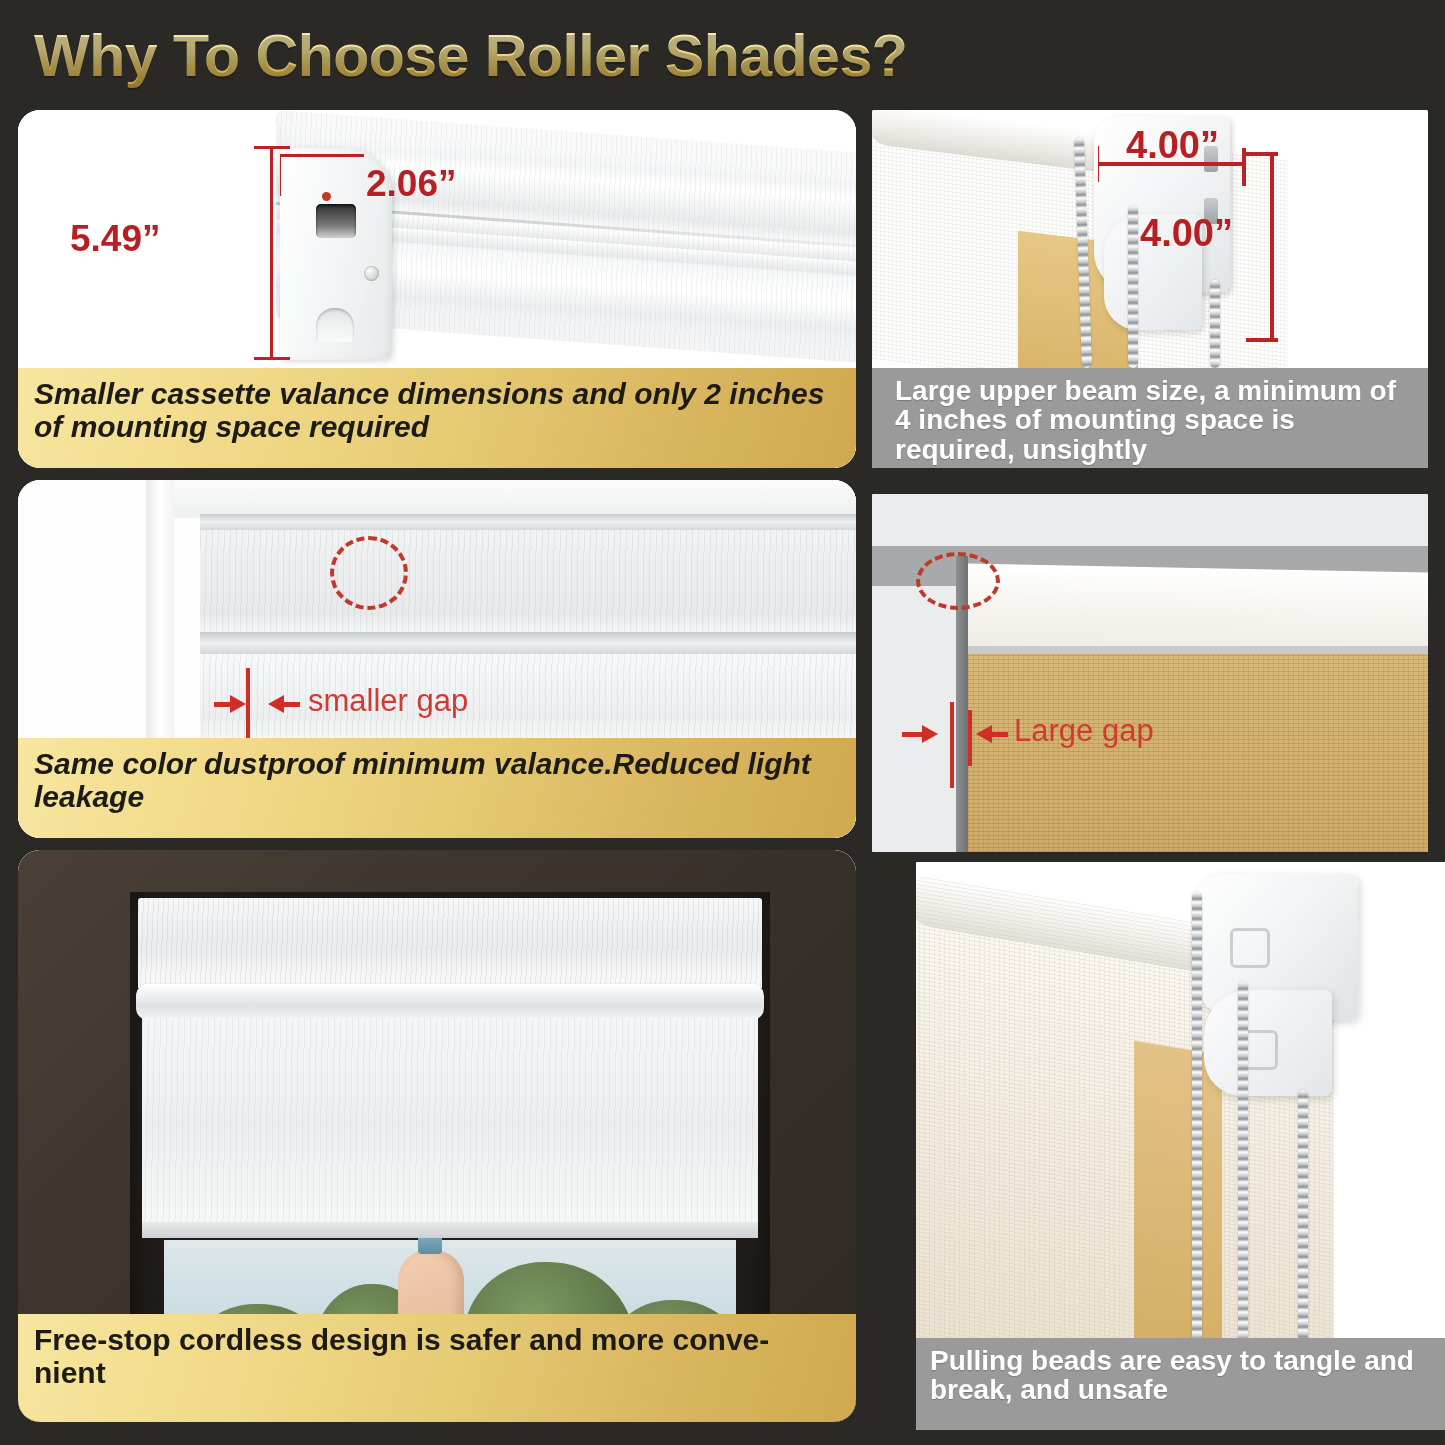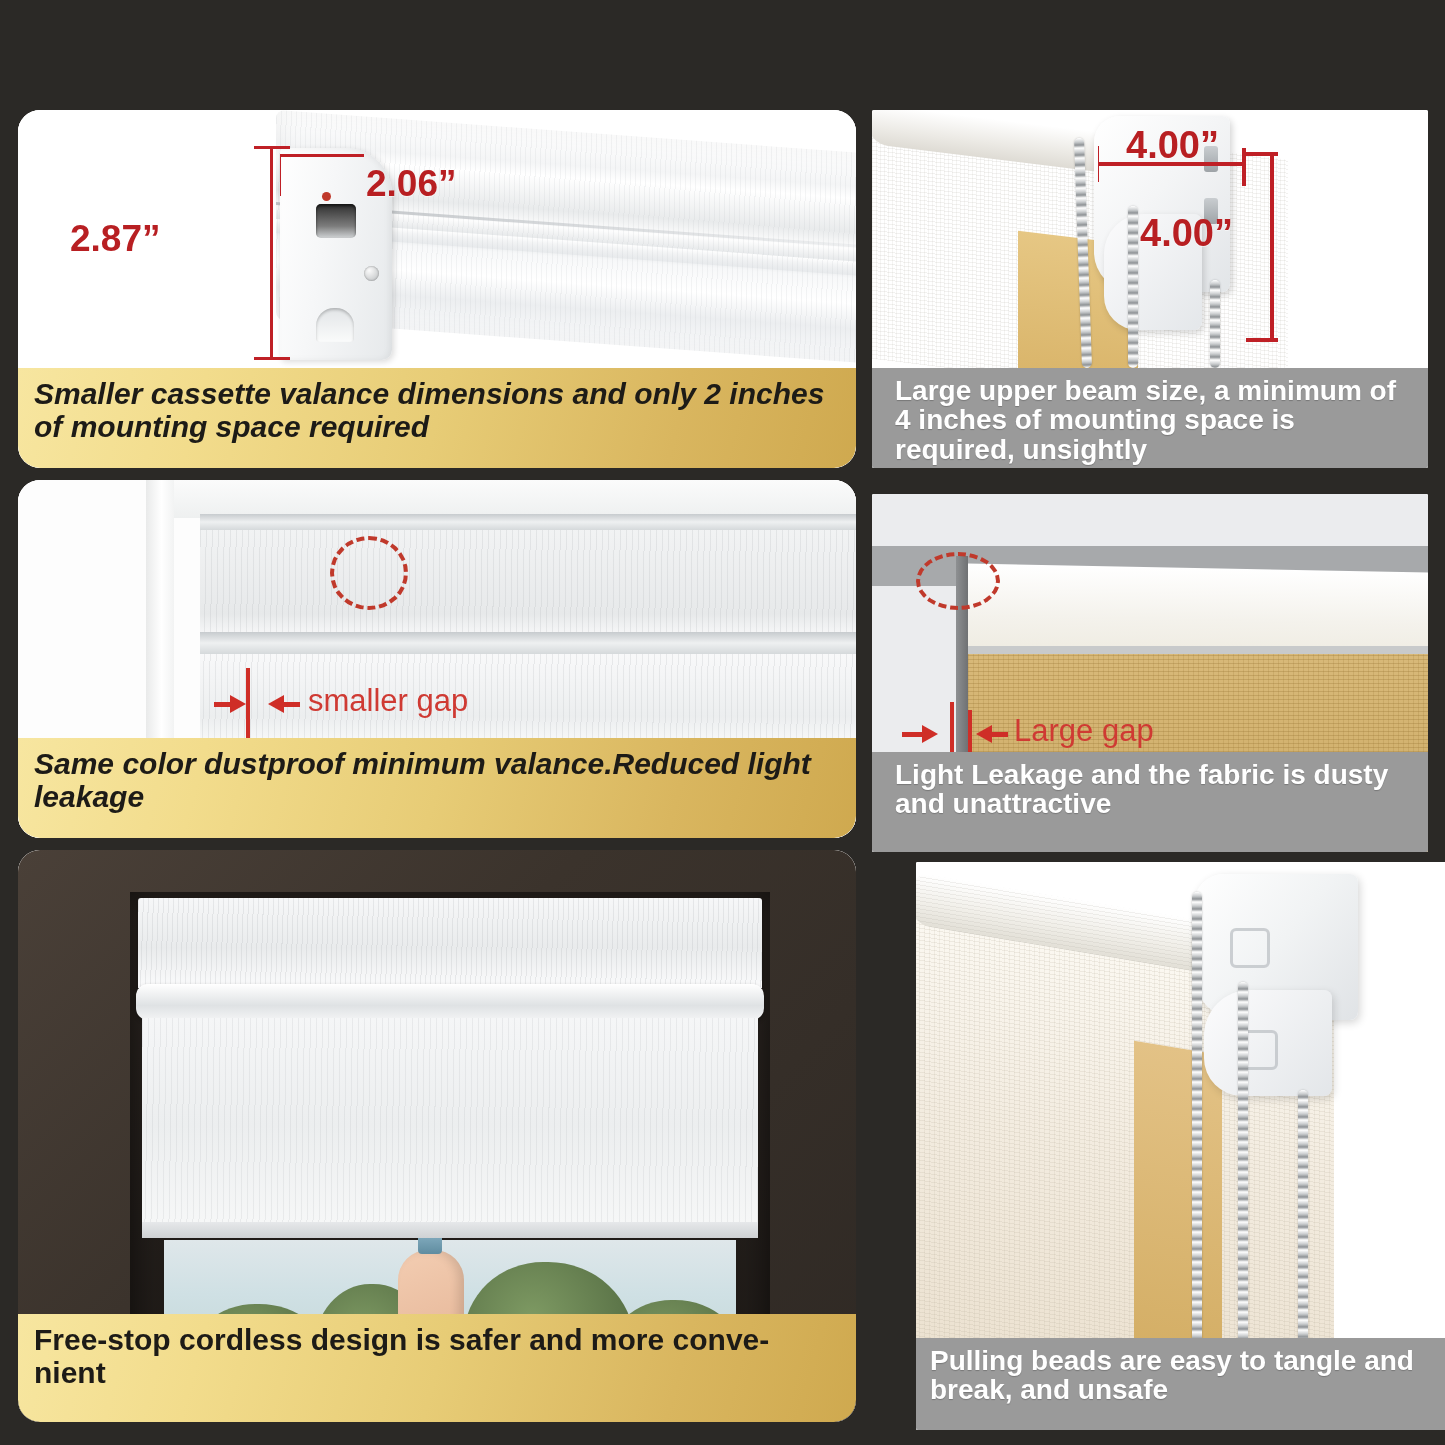--- a/index.html
+++ b/index.html
@@ -293,20 +293,21 @@
   .p3r-glyph{
     position:absolute;width:34px;height:34px;border:3px solid #b9bec2;border-radius:6px;
     opacity:.7;
   }
 </style>
 </head>
 <body>
 
 <div class="page">
 
+  <div class="title">Why To Choose Roller Shades?</div>
 
   <div class="grid">
 
     <div class="row row1">
 
       <div class="panel left" style="top:0;height:358px;">
         <div class="media">
           <div class="valance-wrap">
             <div class="valance-body"></div>
             <div class="valance-grain"></div>
@@ -317,21 +318,21 @@
               <div class="knob"></div>
             </div>
 
             <div class="redline" style="left:262px;top:44px;width:1px;height:42px;"></div>
             <div class="redline" style="left:262px;top:44px;width:84px;height:3px;"></div>
             <div class="dim" style="left:348px;top:18px;font-size:37px;margin-top:35px;">2.06”</div>
 
             <div class="redline" style="left:252px;top:36px;width:3px;height:214px;"></div>
             <div class="redline" style="left:236px;top:36px;width:36px;height:3px;"></div>
             <div class="redline" style="left:236px;top:247px;width:36px;height:3px;"></div>
-            <div class="dim" style="left:52px;top:108px;font-size:37px;">2.87”</div>
+            <div class="dim" style="left:52px;top:108px;font-size:37px;">5.49”</div>
           </div>
         </div>
         <div class="cap gold h2">Smaller cassette valance dimensions and only 2 inches of mounting space required</div>
       </div>
 
       <div class="panel right" style="top:0;height:358px;">
         <div class="media">
           <div class="rshade-fabric tex"></div>
           <div class="rshade-tan"></div>
           <div class="roller-tube"></div>
@@ -391,21 +392,20 @@
           <div class="railv"></div>
           <div class="dashcircle" style="left:44px;top:58px;width:76px;height:50px;"></div>
           <div class="arrowStem" style="left:30px;top:238px;width:22px;"></div>
           <div class="arrowR" style="left:50px;top:231px;"></div>
           <div class="gapbar" style="left:78px;top:208px;height:86px;"></div>
           <div class="gapbar" style="left:96px;top:216px;height:56px;"></div>
           <div class="arrowL" style="left:104px;top:231px;"></div>
           <div class="arrowStem" style="left:120px;top:238px;width:16px;"></div>
           <div class="gaplbl" style="left:142px;top:219px;">Large gap</div>
         </div>
-        <div class="cap gray h2">Light Leakage and the fabric is dusty and unattractive</div>
       </div>
     </div>
 
     <div class="row row3">
 
       <div class="panel left" style="top:0;height:572px;">
         <div class="media">
           <div class="room"></div>
           <div class="win-recess"></div>
           <div class="win-glass">

